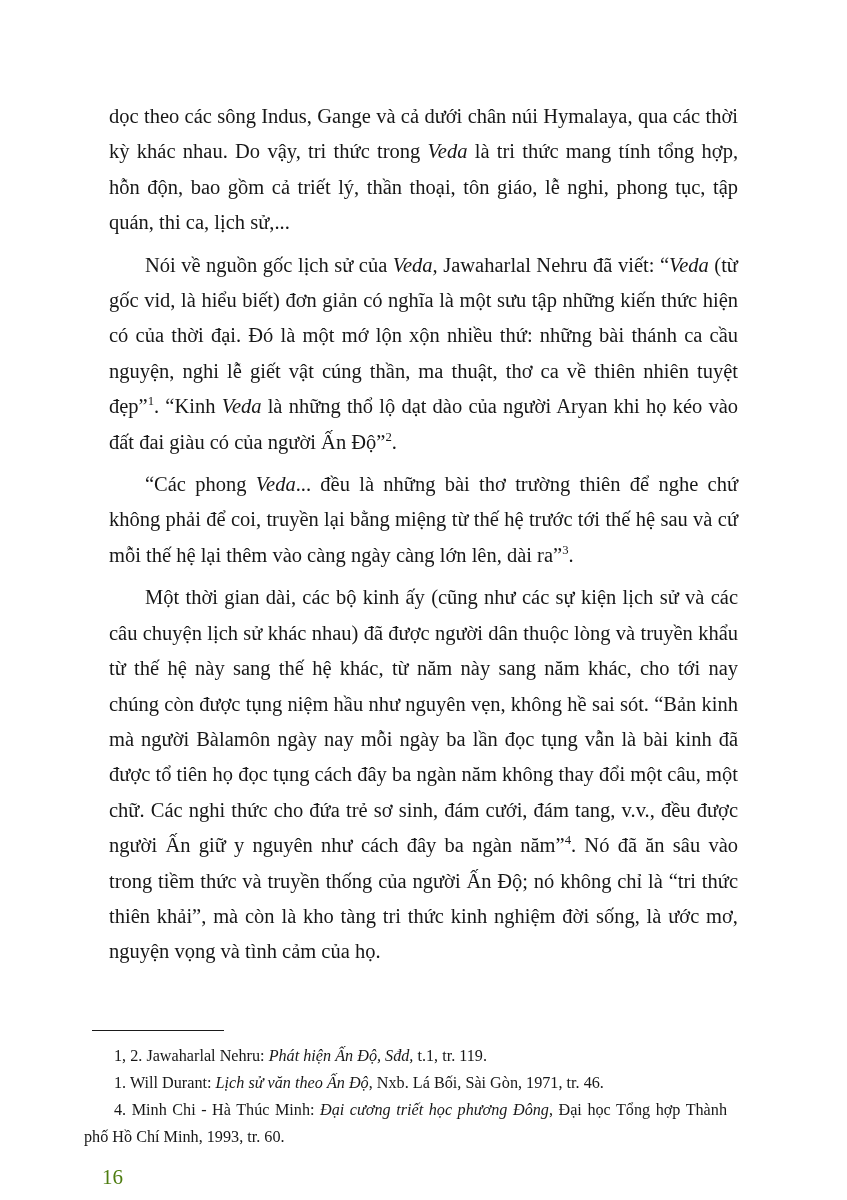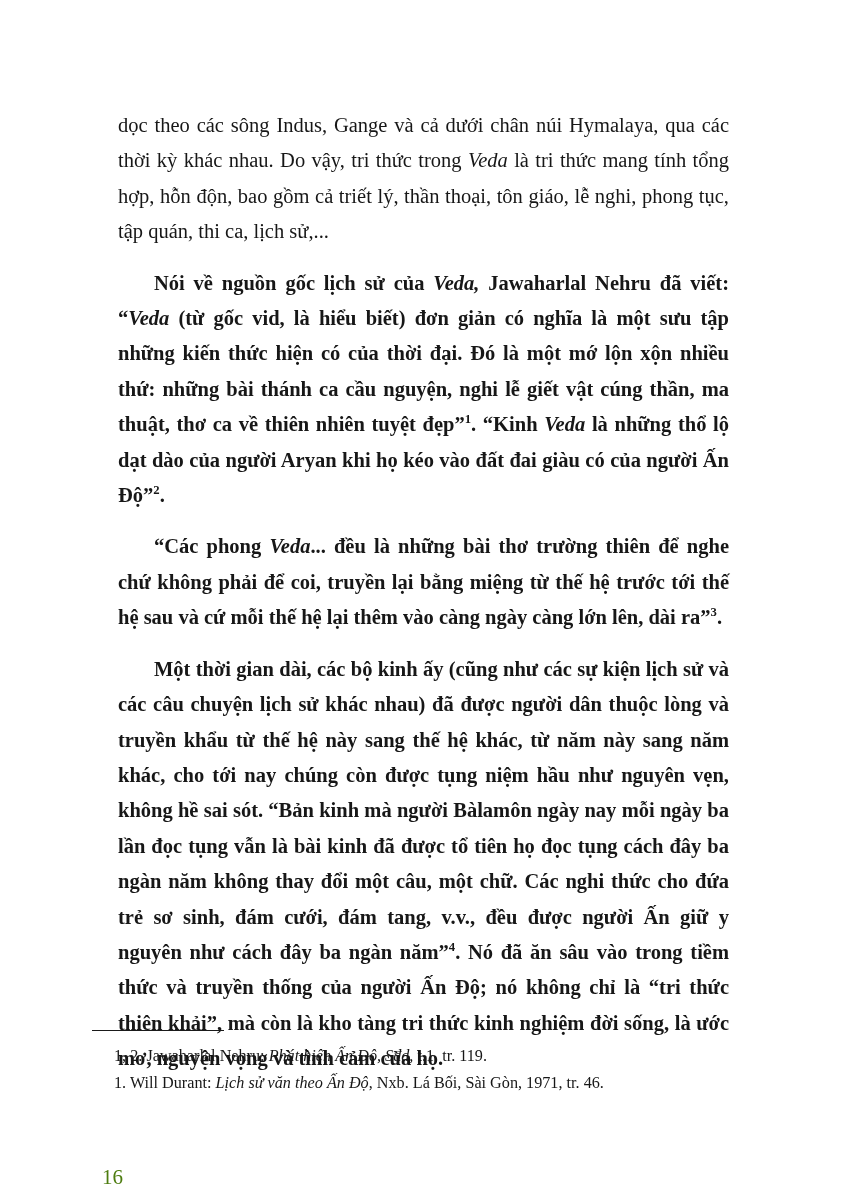--- a/index.html
+++ b/index.html
@@ -25,25 +25,24 @@
   }
   .body-text {
     width: 643px;
     font-size: 20.5px;
     line-height: 35.4px;
     text-align: justify;
     text-justify: inter-word;
     color: #171717;
   }
   .body-text p {
-    margin: 16px;
+    margin: 7px;
   }
   .body-text p.indent {
     text-indent: 36px;
-    font-weight: bold;
   }
   .it { font-style: italic; }
   sup {
     font-size: 0.62em;
     vertical-align: super;
     line-height: 0;
   }
   .footnote-zone {
     position: absolute;
     left: 84px;
@@ -85,17 +84,18 @@
     <p class="para indent"><span>Nói về nguồn gốc lịch sử của </span><span class="it">Veda,</span><span> Jawaharlal Nehru đã viết: “</span><span class="it">Veda</span><span> (từ gốc vid, là hiểu biết) đơn giản có nghĩa là một sưu tập những kiến thức hiện có của thời đại. Đó là một mớ lộn xộn nhiều thứ: những bài thánh ca cầu nguyện, nghi lễ giết vật cúng thần, ma thuật, thơ ca về thiên nhiên tuyệt đẹp”</span><sup>1</sup><span>. “Kinh </span><span class="it">Veda</span><span> là những thổ lộ dạt dào của người Aryan khi họ kéo vào đất đai giàu có của người Ấn Độ”</span><sup>2</sup><span>.</span></p>
     <p class="para indent"><span>“Các phong </span><span class="it">Veda</span><span>... đều là những bài thơ trường thiên để nghe chứ không phải để coi, truyền lại bằng miệng từ thế hệ trước tới thế hệ sau và cứ mỗi thế hệ lại thêm vào càng ngày càng lớn lên, dài ra”</span><sup>3</sup><span>.</span></p>
     <p class="para indent"><span>Một thời gian dài, các bộ kinh ấy (cũng như các sự kiện lịch sử và các câu chuyện lịch sử khác nhau) đã được người dân thuộc lòng và truyền khẩu từ thế hệ này sang thế hệ khác, từ năm này sang năm khác, cho tới nay chúng còn được tụng niệm hầu như nguyên vẹn, không hề sai sót. “Bản kinh mà người Bàlamôn ngày nay mỗi ngày ba lần đọc tụng vẫn là bài kinh đã được tổ tiên họ đọc tụng cách đây ba ngàn năm không thay đổi một câu, một chữ. Các nghi thức cho đứa trẻ sơ sinh, đám cưới, đám tang, v.v., đều được người Ấn giữ y nguyên như cách đây ba ngàn năm”</span><sup>4</sup><span>. Nó đã ăn sâu vào trong tiềm thức và truyền thống của người Ấn Độ; nó không chỉ là “tri thức thiên khải”, mà còn là kho tàng tri thức kinh nghiệm đời sống, là ước mơ, nguyện vọng và tình cảm của họ.</span></p>
   </div>
 
   <div class="footnote-zone">
     <div class="footnote-rule"></div>
     <div class="footnotes">
       <p class="fn-indent"><span>1, 2. Jawaharlal Nehru: </span><span class="it">Phát hiện Ấn Độ, Sđd,</span><span> t.1, tr. 119.</span></p>
       <p class="fn-indent"><span>1. Will Durant: </span><span class="it">Lịch sử văn theo Ấn Độ</span><span>, Nxb. Lá Bối, Sài Gòn, 1971, tr. 46.</span></p>
+      <p class="fn-indent"><span>4. Minh Chi - Hà Thúc Minh: </span><span class="it">Đại cương triết học phương Đông</span><span>, Đại học Tổng hợp Thành phố Hồ Chí Minh, 1993, tr. 60.</span></p>
     </div>
   </div>
 
   <div class="page-number">16</div>
 </div>
 
 </body></html>

